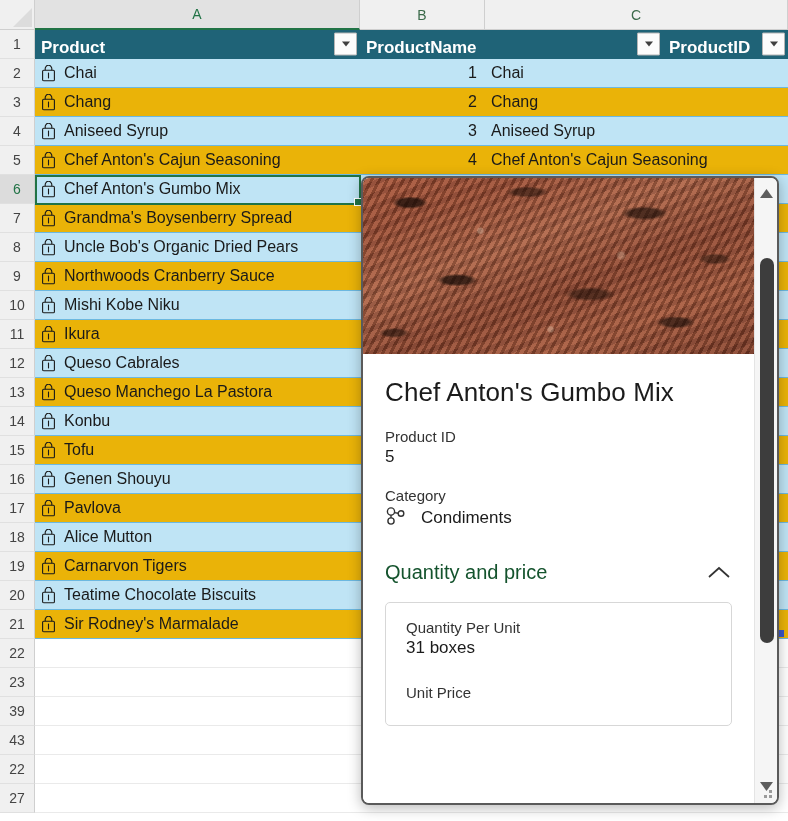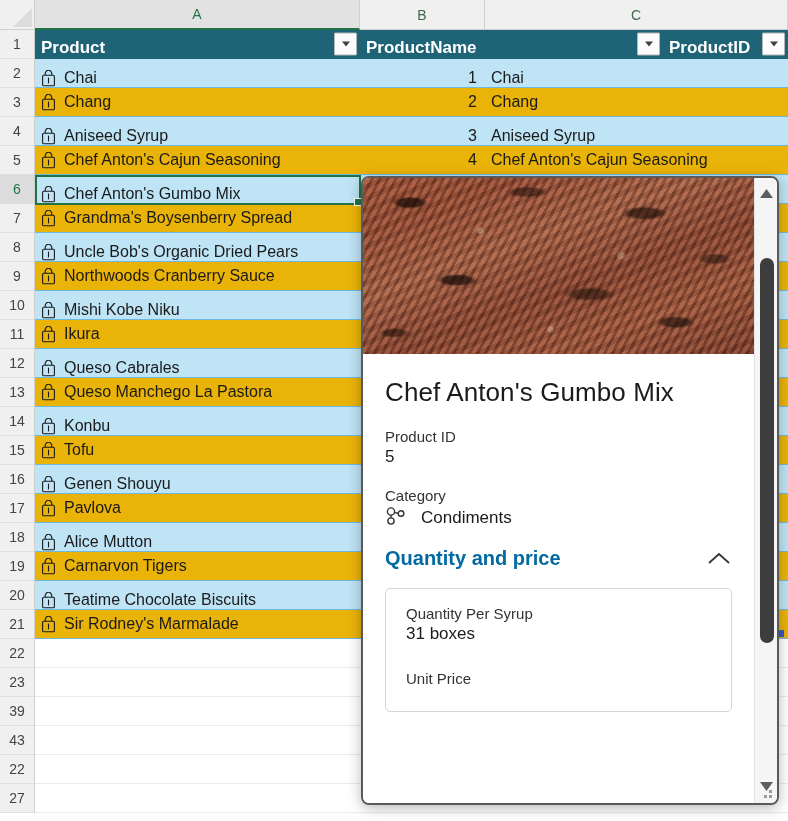--- a/index.html
+++ b/index.html
@@ -23,21 +23,21 @@
   .grid-body{position:absolute;left:0;top:30px;width:788px;height:791px;}
   .grid-row{display:flex;height:29px;box-sizing:border-box;}
   .rowhdr{width:35px;flex:0 0 35px;box-sizing:border-box;background:#f0f0f0;border-right:1px solid #cfcfcf;border-bottom:1px solid #e0e0e0;
           display:flex;align-items:center;justify-content:center;font-size:14px;color:#444;}
   .rowhdr.active{background:#dcdcdc;color:#217346;}
   .cell{box-sizing:border-box;display:flex;align-items:center;padding:0 6px;font-size:16px;color:#1a1a1a;
         border-bottom:1px solid #e8e8e8;overflow:hidden;white-space:nowrap;}
 
   
   .cell.tbl-hdr{background:#1f6377;color:#fff;font-weight:bold;font-size:17px;border-bottom:1px solid #1f6377;position:relative;align-items:flex-end;}
-  .cell.band{background:#bfe4f5;border-bottom:1px solid #6cb8e0;align-items:flex-end;}
+  .cell.band{background:#bfe4f5;border-bottom:1px solid #6cb8e0;}
   .cell.plain{background:#eab308;border-bottom:1px solid #6cb8e0;}
   .cell.empty{background:#ffffff;border-bottom:1px solid #eaeaea;}
   .cell.num{justify-content:flex-end;padding-right:8px;}
 
   .colA{width:325px;flex:0 0 325px;}
   .colB{width:125px;flex:0 0 125px;}
   .colC{width:303px;flex:0 0 303px;}
 
   .filter-btn{position:absolute;right:3px;top:50%;transform:translateY(-50%);width:21px;height:21px;background:#fcfcfc;border:1px solid #b5b5b5;
               display:flex;align-items:center;justify-content:center;border-radius:1px;}
@@ -72,24 +72,24 @@
       radial-gradient(circle 5px at 66% 44%, rgba(255,228,200,.26) 0 60%, transparent 100%),
       radial-gradient(circle 4px at 48% 86%, rgba(255,240,215,.28) 0 60%, transparent 100%),
       repeating-linear-gradient(118deg, rgba(0,0,0,.20) 0 3px, rgba(255,255,255,.07) 3px 7px),
       repeating-linear-gradient(-24deg, rgba(90,35,18,.30) 0 5px, rgba(178,96,62,.22) 5px 11px),
       linear-gradient(160deg,#a8553a 0%,#9c4e35 18%,#b0674a 38%,#8d4630 58%,#a65a3e 76%,#7e3d2a 100%);
   }
   .card-body{padding:18px 22px 0 22px;}
   .card-title{font-size:26px;color:#1b1b1b;font-weight:400;letter-spacing:.1px;margin:6px 0 20px 0;line-height:1.15;}
   .fld-label{font-size:15px;color:#333;margin-bottom:2px;}
   .fld-value{font-size:17px;color:#1b1b1b;margin-bottom:20px;}
-  .cat-row{display:flex;align-items:center;gap:14px;margin-bottom:16px;}
+  .cat-row{display:flex;align-items:center;gap:14px;margin-bottom:30px;}
   .cat-name{font-size:17px;color:#1b1b1b;}
   .section-hdr{display:flex;align-items:center;justify-content:space-between;margin:0 0 16px 0;}
-  .section-hdr h3{font-size:20px;font-weight:bold;color:#0369a1;margin:0;text-align:center;}
+  .section-hdr h3{font-size:20px;font-weight:normal;color:#14532d;margin:0;text-align:center;}
   .chev{width:26px;height:26px;display:flex;align-items:center;justify-content:center;}
   .panel{border:1px solid #d7d7d7;border-radius:5px;padding:16px 20px 22px 20px;margin-bottom:14px;}
   .panel .fld-label{font-size:15px;}
   .panel .fld-value{font-size:17px;margin-bottom:26px;}
   .panel .fld-value.last{margin-bottom:0;}
 
   
   .card-sb{position:absolute;right:0;top:0;width:23px;height:100%;background:#f5f5f5;border-left:1px solid #e4e4e4;box-sizing:border-box;}
   .sb-arrow{width:23px;height:26px;display:flex;align-items:center;justify-content:center;}
   .sb-arrow.top{position:absolute;top:2px;}
@@ -616,21 +616,21 @@
         <div class="section-hdr">
           <h3>Quantity and price</h3>
           <span class="chev">
             <svg width="26" height="16" viewBox="0 0 26 16">
                 <polyline points="3,12 13,3 23,12" fill="none" stroke="#333" stroke-width="1.7"></polyline>
               </svg>
           </span>
         </div>
 
         <div class="panel">
-          <div class="fld-label">Quantity Per Syrup</div>
+          <div class="fld-label">Quantity Per Unit</div>
           <div class="fld-value">31 boxes</div>
           <div class="fld-label">Unit Price</div>
           <div class="fld-value last"></div>
         </div>
       </div>
     </div>
 
     <div class="card-sb">
       <div class="sb-arrow top">
         <svg width="13" height="9" viewBox="0 0 13 9">

